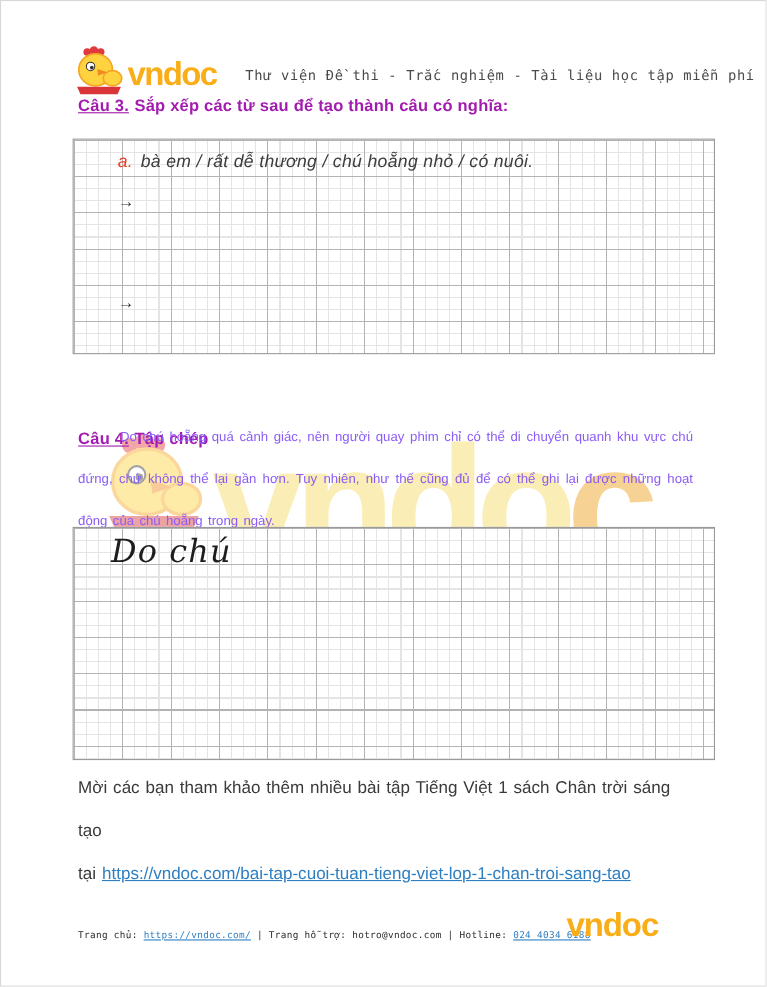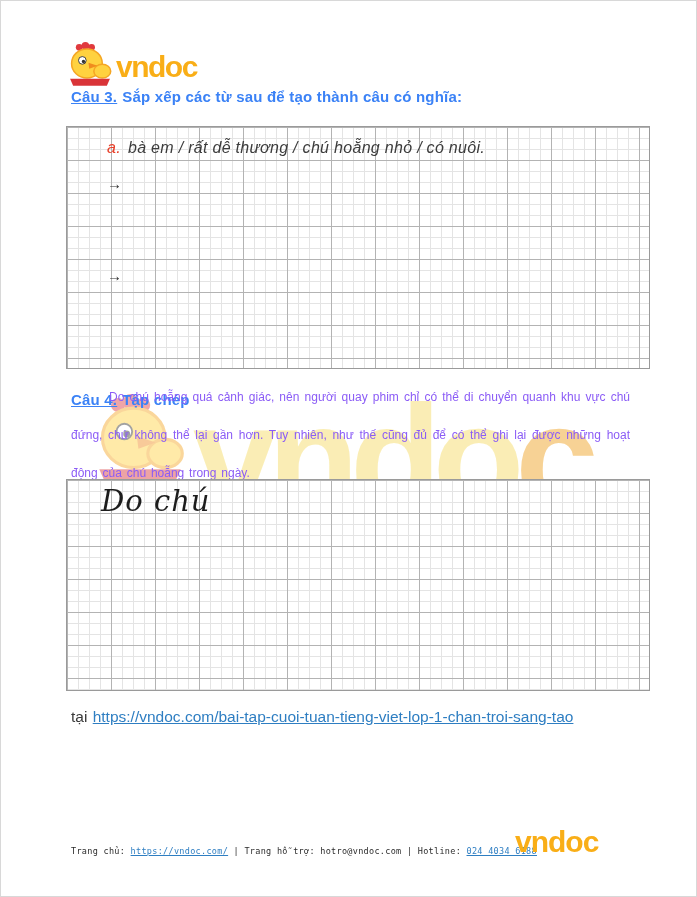--- a/index.html
+++ b/index.html
@@ -6,21 +6,21 @@
   .page{position:relative;width:697px;height:897px;background:#fff;overflow:hidden;
         border:1px solid #d8d8d8;box-sizing:border-box;
         font-family:"Liberation Sans",sans-serif;color:#222;}
   .abs{position:absolute;}
   .lay{z-index:2;}
   
   .logo{display:flex;align-items:center;gap:3px;}
   .logo-word{font-size:30px;font-weight:800;color:#F9AE17;letter-spacing:-1.5px;}
   .tagline{font-family:"DejaVu Sans Mono",monospace;font-size:12.5px;letter-spacing:.6px;color:#4a4a4a;}
   
-  .qhead{font-size:15px;font-weight:700;color:#3b82f6;letter-spacing:.2px;}
+  .qhead{font-size:15px;font-weight:700;color:#a21caf;letter-spacing:.2px;}
   .qhead .ql{text-decoration:underline;margin-right:5px;}
   
   .gridbox{background-color:#fff;border:1px solid #9a9a9a;box-sizing:border-box;
     background-image:
       repeating-linear-gradient(to right,#b3b3b3 0 1px,transparent 1px 44px),
       repeating-linear-gradient(to bottom,#b3b3b3 0 1px,transparent 1px 33px),
       repeating-linear-gradient(to right,#e4e4e4 0 1px,transparent 1px 11px),
       repeating-linear-gradient(to bottom,#e4e4e4 0 1px,transparent 1px 11px);}
   .wline{position:absolute;font-style:italic;font-size:16px;color:#3c3c3c;letter-spacing:.3px;white-space:nowrap;}
   .wline .mk{color:#E8402A;margin-right:7px;font-style:italic;}
@@ -72,44 +72,46 @@
         <ellipse cx="26" cy="28" rx="20" ry="19" fill="#FFD23F" stroke="#F5A623" stroke-width="2"></ellipse>
         <ellipse cx="46" cy="38" rx="11" ry="9" fill="#FFD23F" stroke="#F5A623" stroke-width="2"></ellipse>
         <circle cx="20" cy="24" r="5" fill="#fff" stroke="#333" stroke-width="1.2"></circle>
         <circle cx="21.5" cy="25.5" r="2.2" fill="#333"></circle>
         <polygon points="28,27 40,31 29,35" fill="#F08C1E"></polygon>
         <polygon points="4,48 56,48 52,57 8,57" fill="#D93438"></polygon>
       </svg>
     </span>
     <span class="logo-word">vndoc</span>
   </div>
+  <div class="abs lay tagline" style="left:222px;top:60px;">Thư viện Đề thi - Trắc nghiệm - Tài liệu học tập miễn phí</div>
 
   <div class="abs lay qhead" style="left:70px;top:87px;">
     <span class="ql">Câu 3.</span><span>Sắp xếp các từ sau để tạo thành câu có nghĩa:</span>
   </div>
 
-  <div class="abs lay gridbox" style="left:65px;top:125px;width:584px;height:243px;">
+  <div class="abs lay gridbox" style="left:65px;top:125px;width:584px;height:196px;">
     <div class="wline" style="left:40px;top:12px;">
       <span class="mk">a.</span><span>bà em / rất dễ thương / chú hoẵng nhỏ / có nuôi.</span>
     </div>
     <div class="warrow" style="left:40px;top:48px;">→</div>
     <div class="warrow" style="left:40px;top:140px;">→</div>
   </div>
 
   <div class="abs lay qhead" style="left:70px;top:346px;margin-top:44px;">
     <span class="ql">Câu 4.</span><span>Tập chép</span>
   </div>
 
   <div class="abs lay para" style="left:70px;top:377px;width:559px;">Do chú hoẵng quá cảnh giác, nên người quay phim chỉ có thể di chuyển quanh khu vực chú đứng, chứ không thể lại gần hơn. Tuy nhiên, như thế cũng đủ để có thể ghi lại được những hoạt động của chú hoẵng trong ngày.</div>
 
   <div class="abs lay gridbox" style="left:65px;top:478px;width:584px;height:212px;">
     <div class="copytext" style="left:34px;top:4px;">Do chú</div>
   </div>
 
   <div class="abs lay refnote" style="left:70px;top:696px;width:562px;">
+    <div>Mời các bạn tham khảo thêm nhiều bài tập Tiếng Việt 1 sách Chân trời sáng tạo</div>
     <div>
       <span>tại </span><a href="#" class="doclink">https://vndoc.com/bai-tap-cuoi-tuan-tieng-viet-lop-1-chan-troi-sang-tao</a>
     </div>
   </div>
 
   <div class="abs lay footer-line" style="left:70px;top:845px;">
     <span>Trang chủ: </span><a href="#">https://vndoc.com/</a><span> | </span><span>Trang hỗ trợ: hotro@vndoc.com</span><span> | </span><span>Hotline: </span><a href="#">024 4034 6188</a>
   </div>
   <div class="abs lay footer-logo" style="left:514px;top:824px;">vndoc</div>
 

